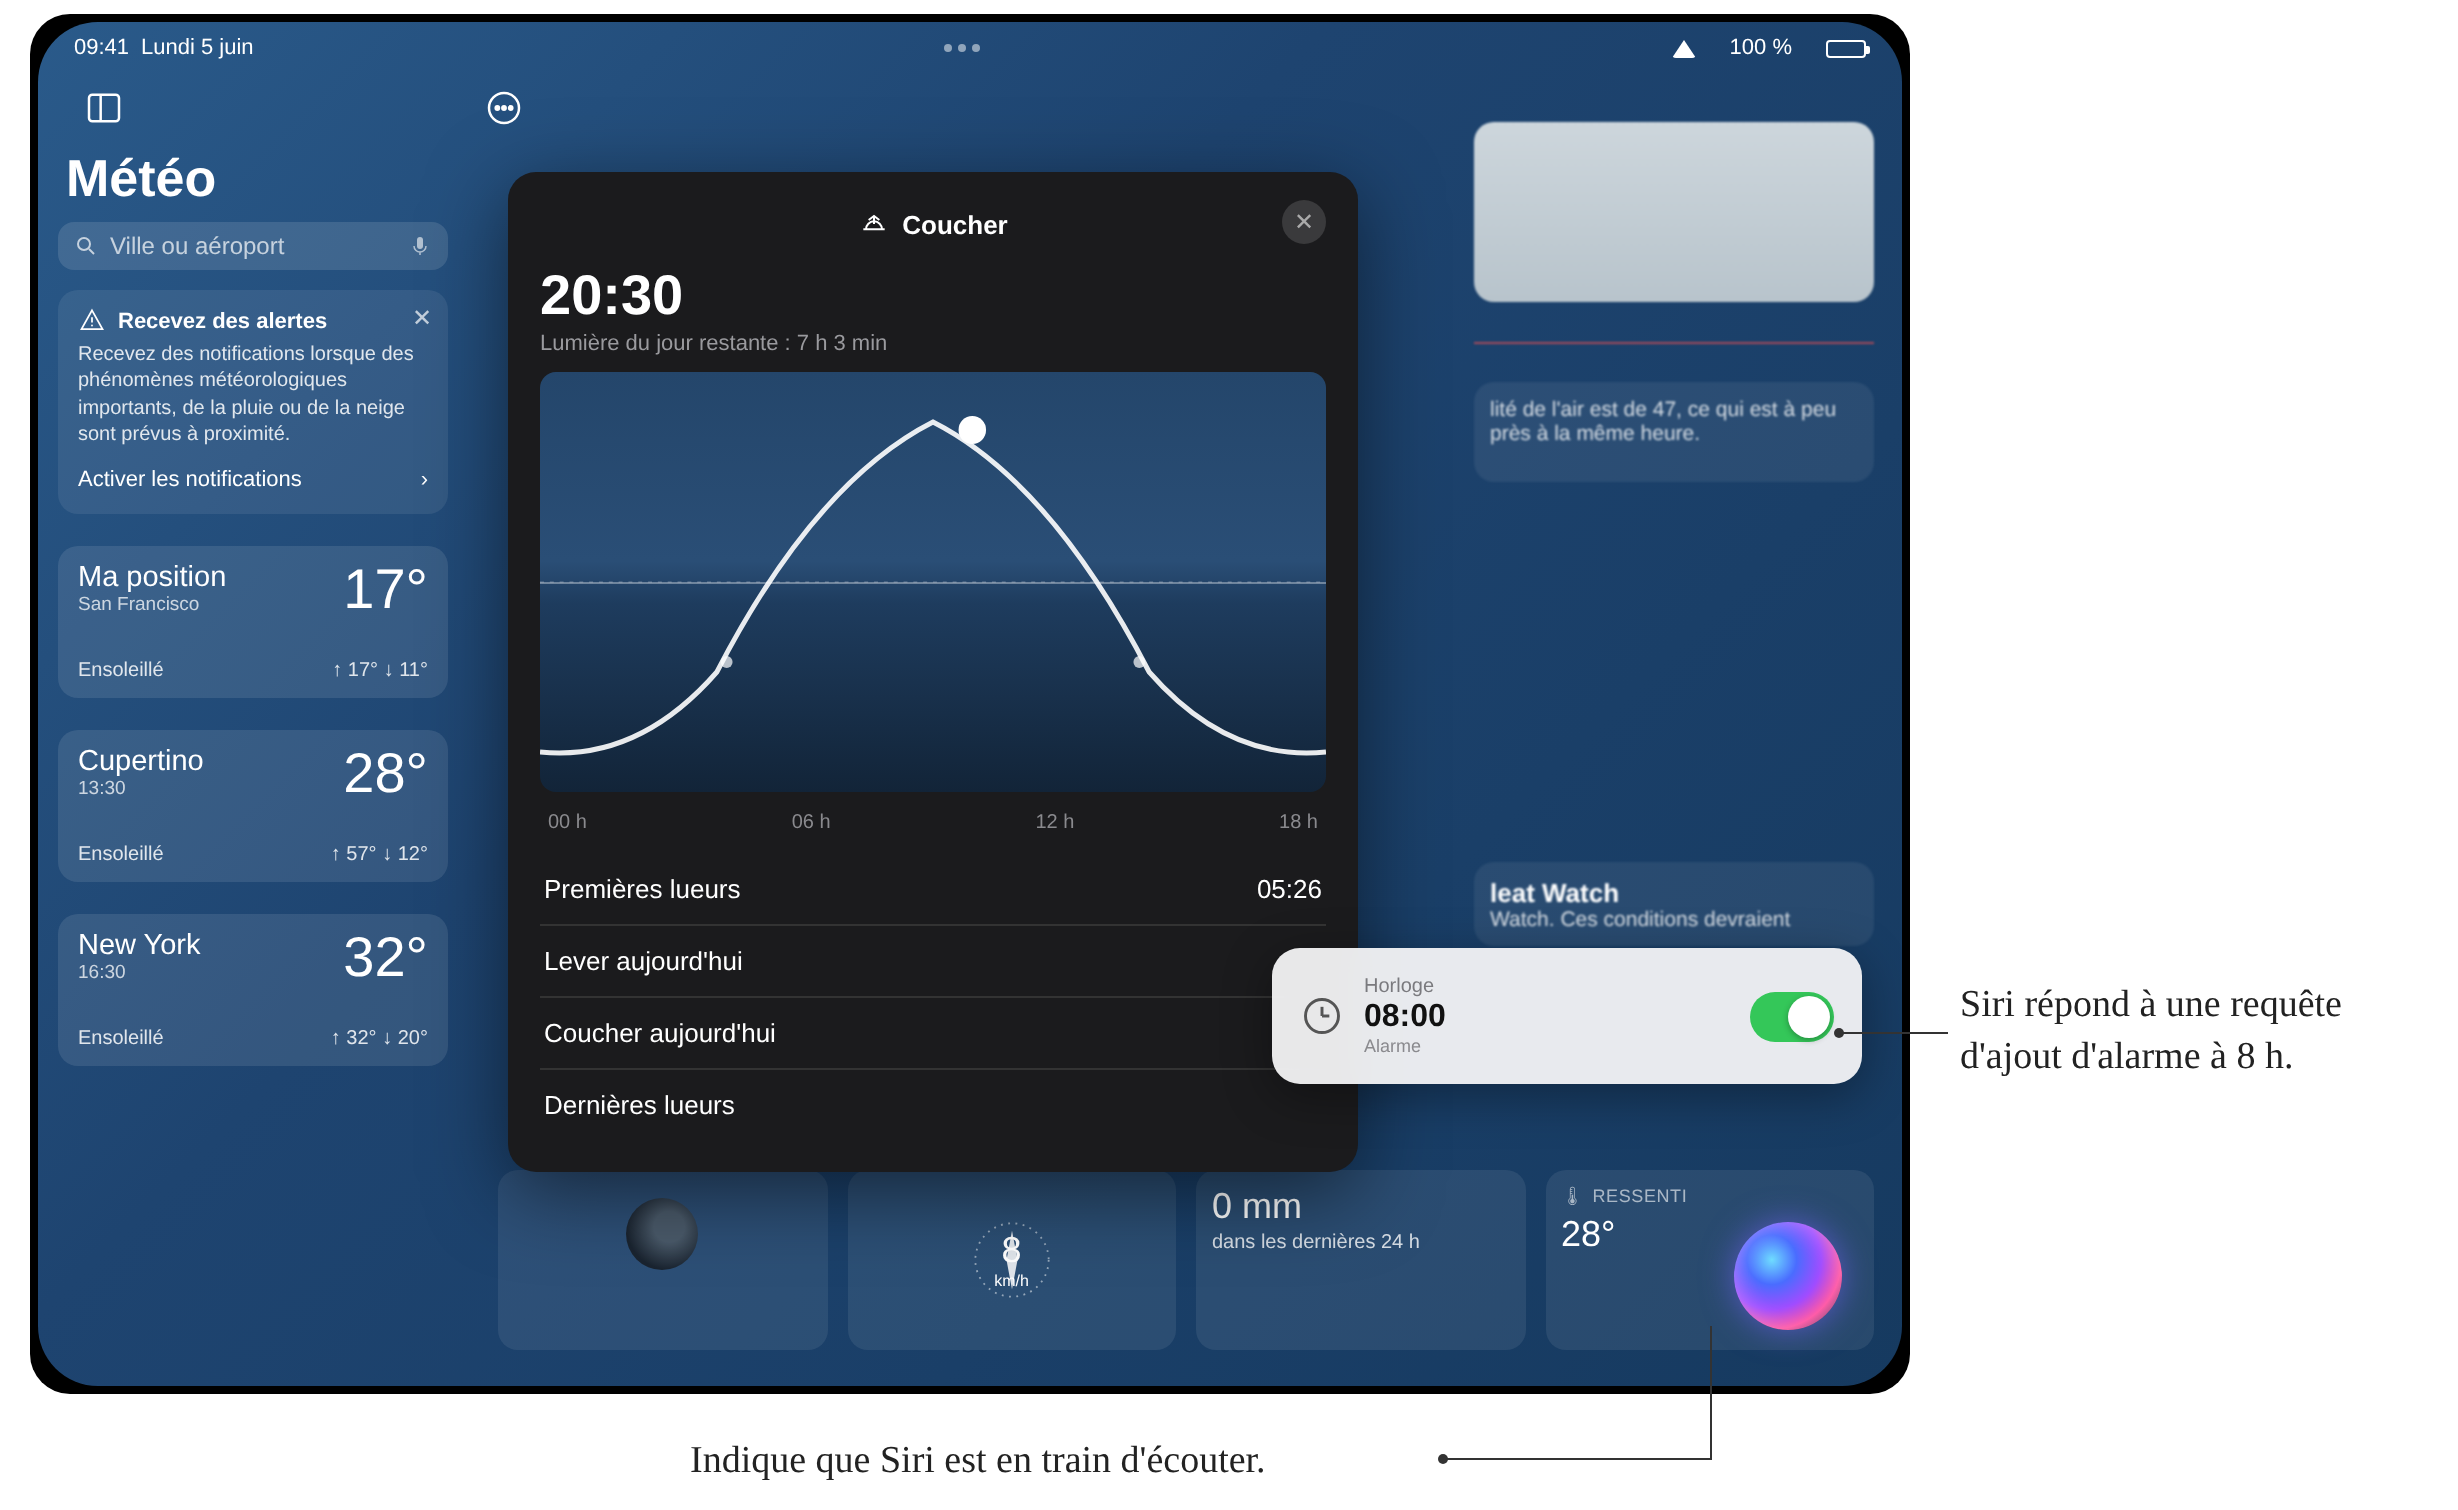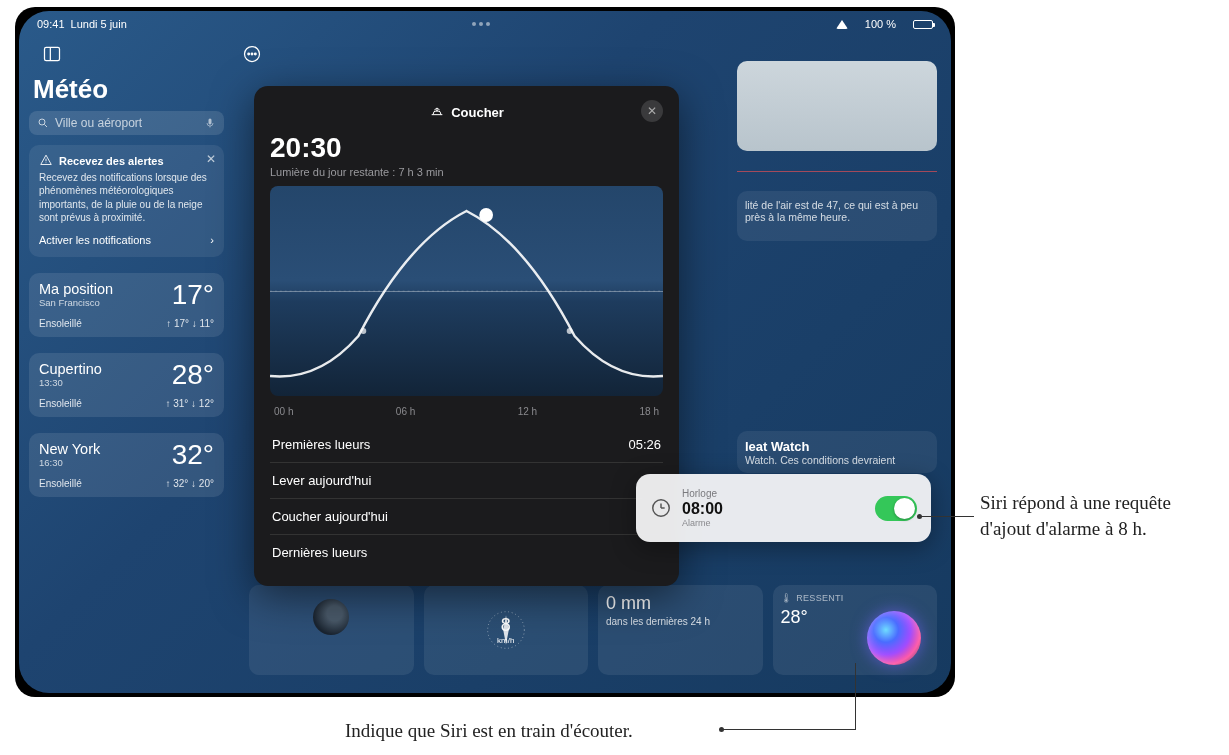--- a/index.html
+++ b/index.html
@@ -89,21 +89,21 @@
     position:relative;
   }
   .alert-card .alert-title { font-size:11px; font-weight:600; color:#fff; display:block; margin-bottom:2px;}
   .alert-close { position:absolute; top:6px; right:8px; color:rgba(255,255,255,0.7); font-size:12px;}
   .alert-cta { color:#fff; font-size:11px; margin-top:8px; display:flex; justify-content:space-between; align-items:center;}
   .city-card {
     background: rgba(255,255,255,0.10);
     border-radius: 10px;
     padding: 8px 10px;
     margin-bottom: 8px;
-    display:flex; flex-direction:column; gap:9px;margin-top:16px;
+    display:flex; flex-direction:column; gap:21px;margin-top:16px;
   }
   .city-top { display:flex; justify-content:space-between; align-items:flex-start;}
   .city-name { font-size:14.5px; font-weight:500;}
   .city-sub { font-size:9.5px; color:rgba(255,255,255,0.75);}
   .city-temp { font-size:28px; font-weight:300; line-height:1;}
   .city-bottom { display:flex; justify-content:space-between; font-size:10px; color:rgba(255,255,255,0.85);}
   .hilo { font-size:10px;}
 
   
   .rcontent {
@@ -292,21 +292,21 @@
           <div class="city-card">
     <div class="city-top">
       <div>
         <div class="city-name">Cupertino</div>
         <div class="city-sub">13:30</div>
       </div>
       <div class="city-temp">28°</div>
     </div>
     <div class="city-bottom">
       <span>Ensoleillé</span>
-      <span class="hilo">↑ 31° ↓ 12°</span>
+      <span class="hilo">↑ 57° ↓ 12°</span>
     </div>
           </div>
           <div class="city-card">
     <div class="city-top">
       <div>
         <div class="city-name">New York</div>
         <div class="city-sub">16:30</div>
       </div>
       <div class="city-temp">32°</div>
     </div>

